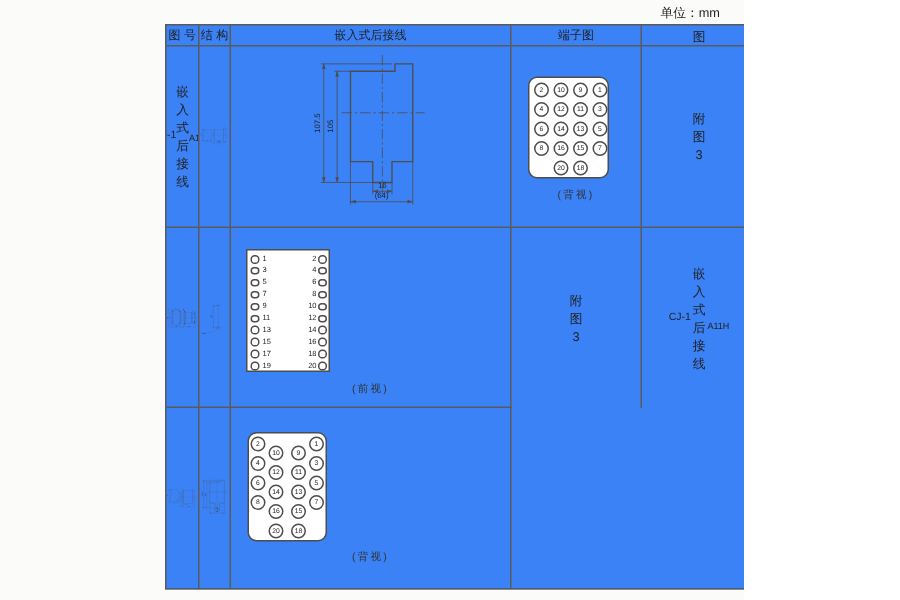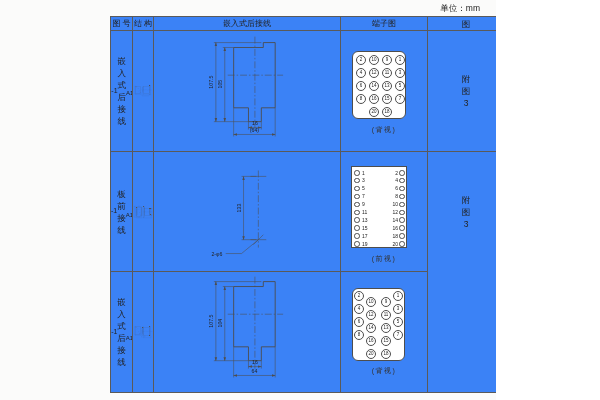--- a/index.html
+++ b/index.html
@@ -135,25 +135,20 @@
           <div class="term" style="left: 29px; top: 42px; width: 10px; height: 10px; font-size: 4.5px;">15</div>
           <div class="term" style="left: 42px; top: 42px; width: 10px; height: 10px; font-size: 4.5px;">7</div>
           <div class="term" style="left: 16px; top: 55px; width: 10px; height: 10px; font-size: 4.5px;">20</div>
           <div class="term" style="left: 29px; top: 55px; width: 10px; height: 10px; font-size: 4.5px;">18</div>
         </div>
       <div class="tview" style="top:94px;">(背视)</div>
     </div>
 
     <div class="cell">
       <div class="vtext">附图3</div>
-    </div>
-    <div class="cell struct-cell">
-      <div class="series">CJ-1</div>
-      <div class="vtext">板前接线</div>
-      <div class="code g2">A11Q</div>
     </div>
 
     <div class="cell">
       <svg width="185" height="116" viewBox="0 0 187 116">
         <g>
           <rect class="s" x="30" y="4" width="56" height="104" rx="20"></rect>
           <rect class="s" x="34" y="16" width="48" height="80"></rect>
           <rect class="thin" x="35" y="18" width="5" height="76"></rect>
           <line class="rung" x1="37.5" y1="19" x2="37.5" y2="93"></line>
           <rect class="thin" x="76" y="18" width="5" height="76"></rect>

